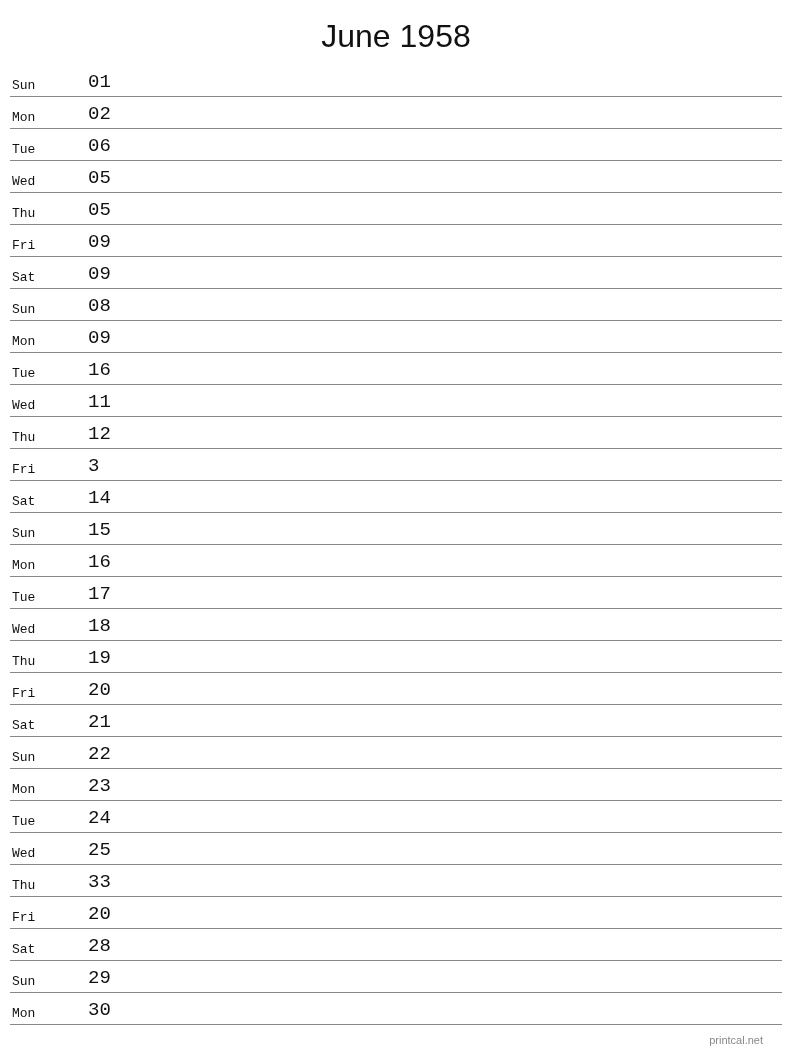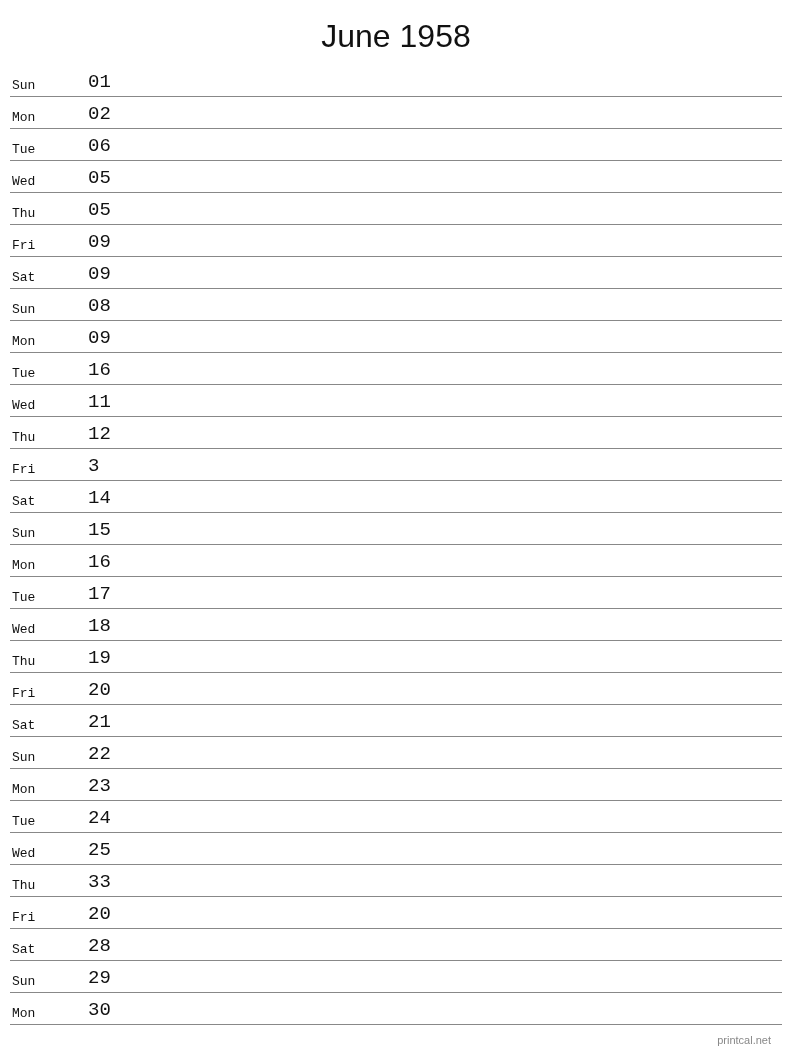--- a/index.html
+++ b/index.html
@@ -60,21 +60,21 @@
     }
 
     .day-line {
       flex: 1;
       height: 1px;
     }
 
     .footer {
       position: absolute;
       bottom: 10px;
-      right: 21px;
+      right: 29px;
       font-size: 11px;
       color: #888;
     }
   </style>
 </head>
 <body>
 
 <h1 class="page-title">June 1958</h1>
 
 <div class="calendar-container">

